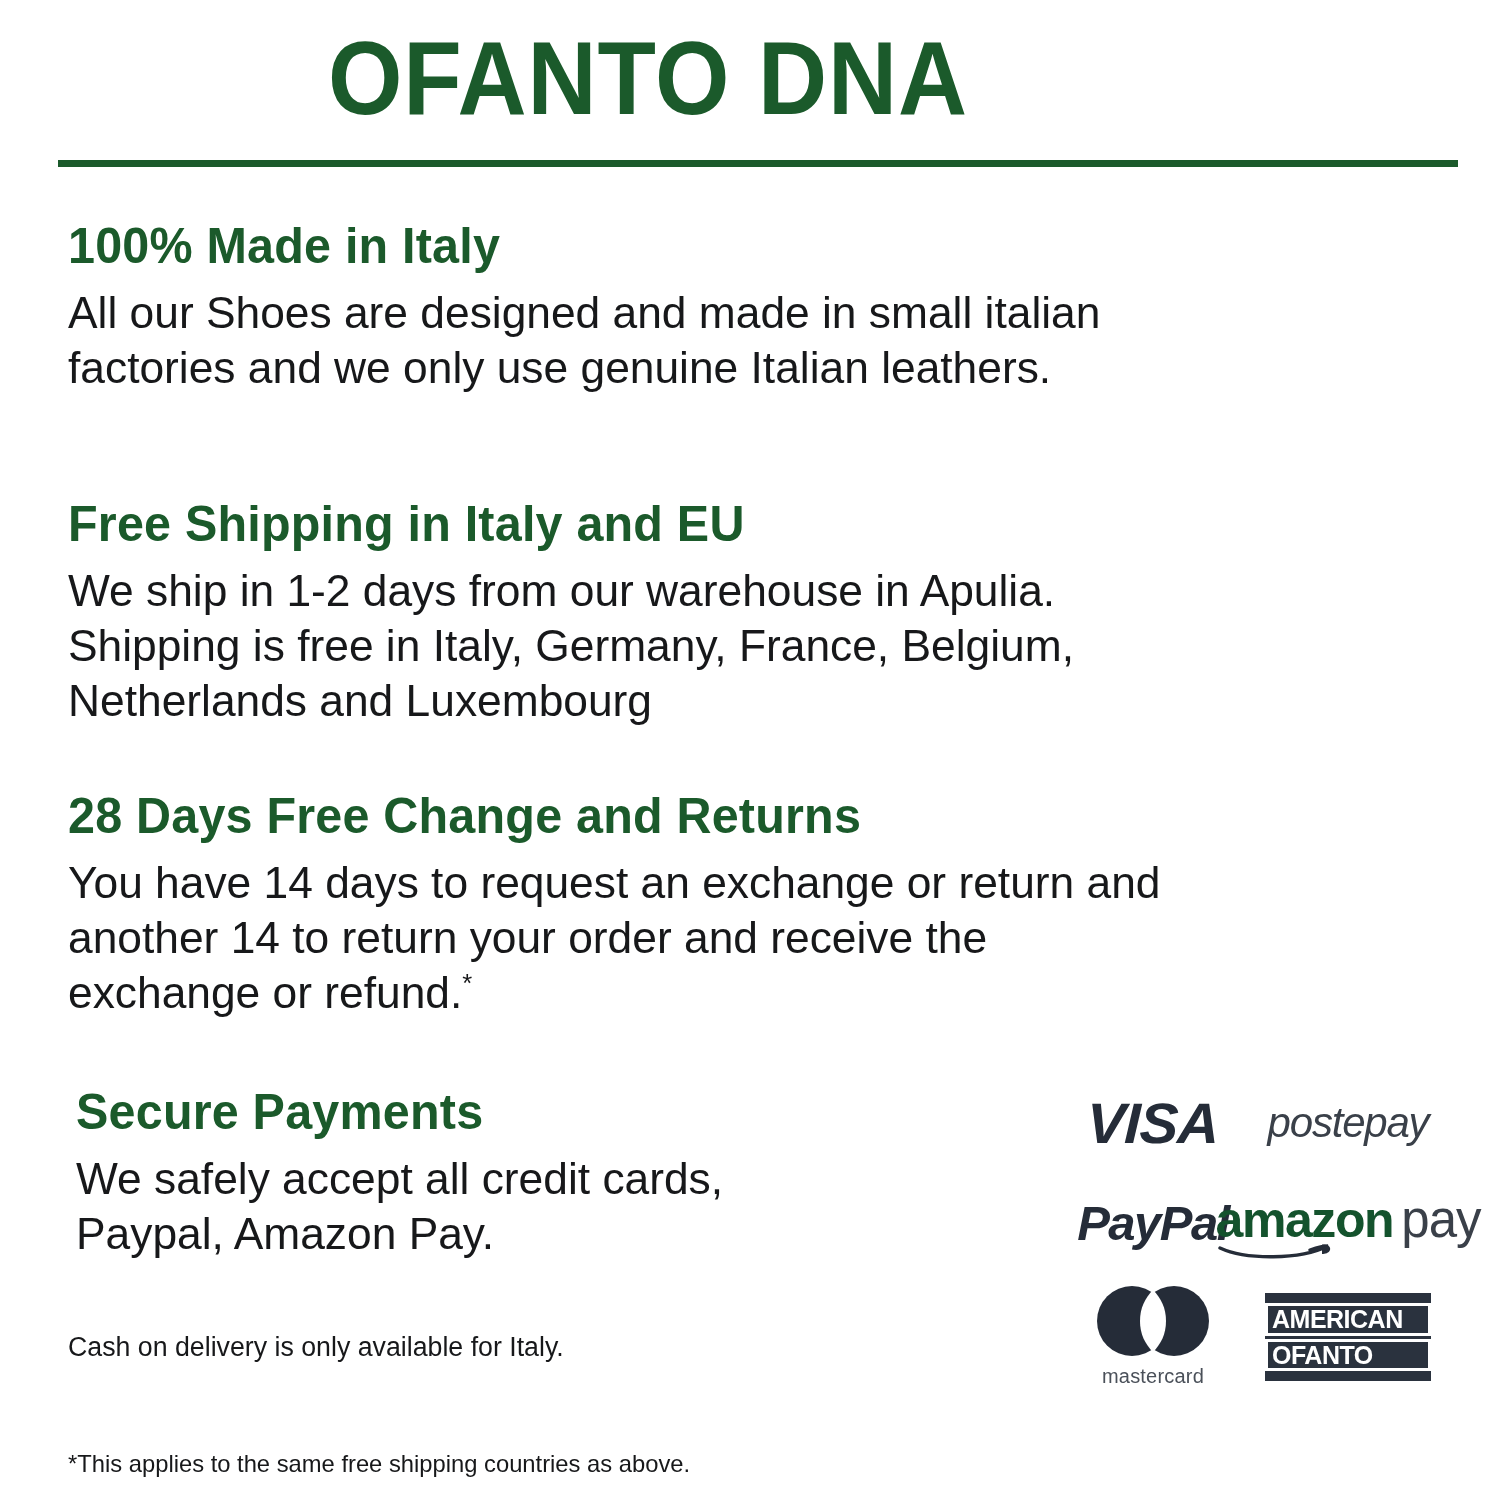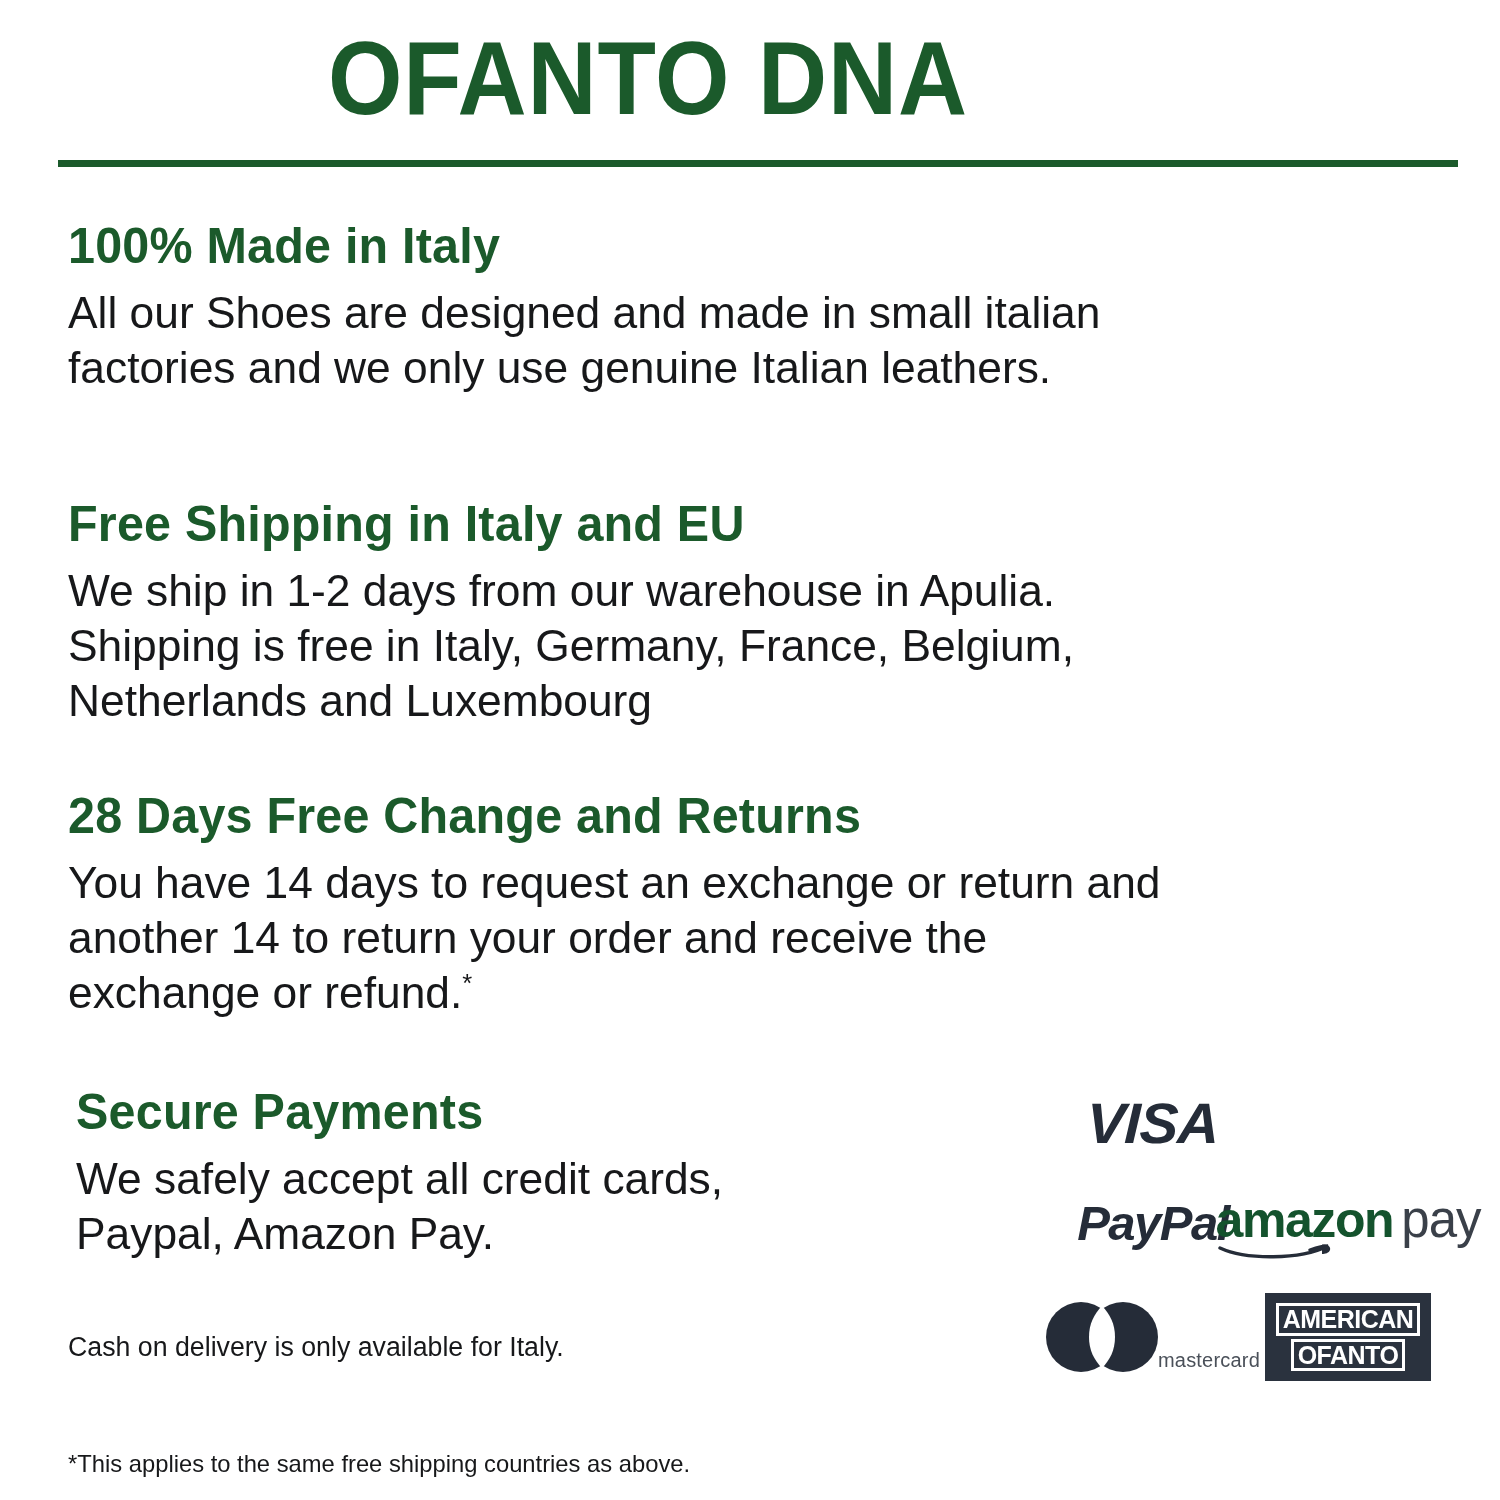--- a/index.html
+++ b/index.html
@@ -209,22 +209,22 @@
     position: absolute;
     left: 2px;
     bottom: -4px;
     width: 126px;
     height: 18px;
     overflow: visible;
   }
   
   .mc-wrap {
     display: flex;
-    flex-direction: row;
-    align-items: flex-end;
+    flex-direction: column;
+    align-items: center;
   }
   .mc-marks {
     position: relative;
     width: 112px;
     height: 70px;
   }
   .mc-circle {
     position: absolute;
     top: 0;
     width: 70px;
@@ -241,21 +241,20 @@
     letter-spacing: 0.2px;
     color: #4a5059;
   }
   
   .amex-box {
     width: 166px;
     height: 88px;
     background: #2a323e;
     display: flex;
     flex-direction: column;
-    align-items: center;
     justify-content: center;
     gap: 3px;
   }
   .amex-line {
     font-family: "Liberation Sans", sans-serif;
     font-weight: 700;
     font-size: 25px;
     letter-spacing: -0.5px;
     color: #2a323e;
     background: #ffffff;
@@ -319,20 +318,23 @@
     <div class="note-cod">Cash on delivery is only available for Italy.</div>
 
     <div class="note-footnote">*This applies to the same free shipping countries as above.</div>
   </div>
 
   <div class="payments">
 
     <div class="pay-row pay-row-1">
       <div class="pay-cell cell-left">
         <span class="visa-text">VISA</span>
+      </div>
+      <div class="pay-cell cell-right">
+        <span class="postepay-text">postepay</span>
       </div>
     </div>
 
     <div class="pay-row pay-row-2">
       <div class="pay-cell cell-left">
         <span class="paypal-text">PayPal</span>
       </div>
       <div class="pay-cell cell-right">
         <span class="amazon-wrap">
           <span class="amazon-word">amazon</span><span class="amazon-pay-word">pay</span>

